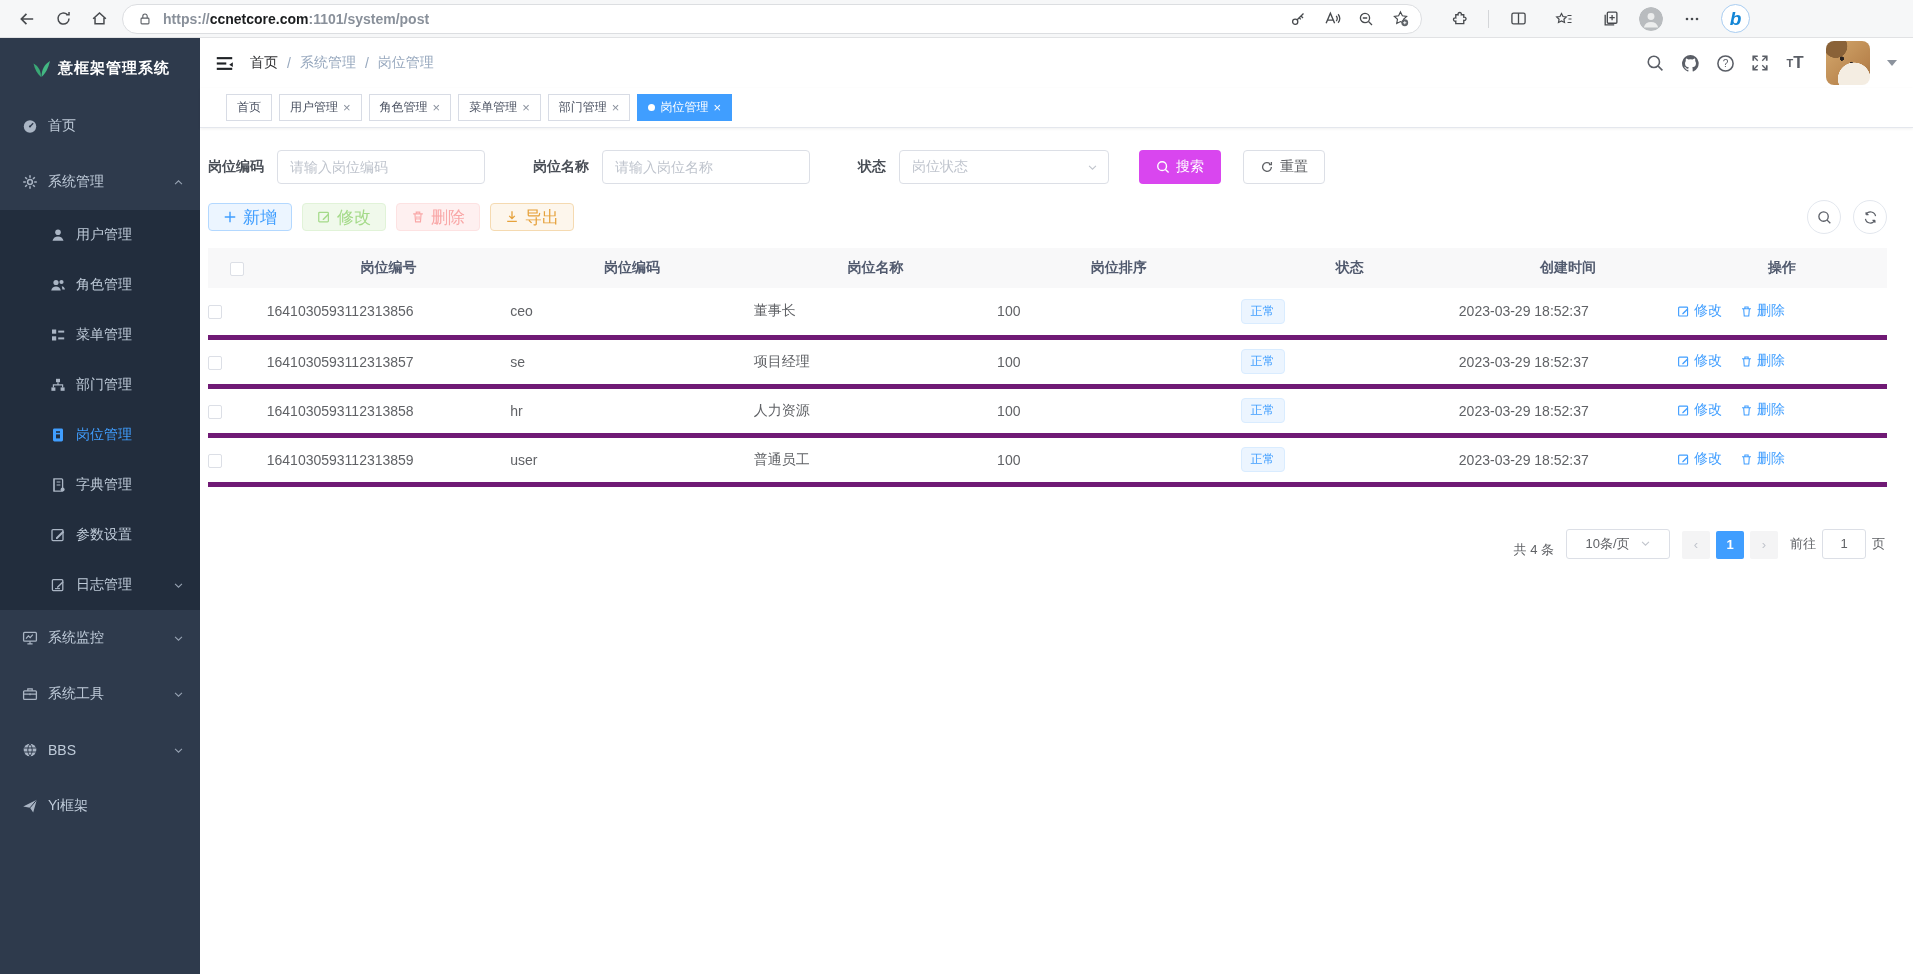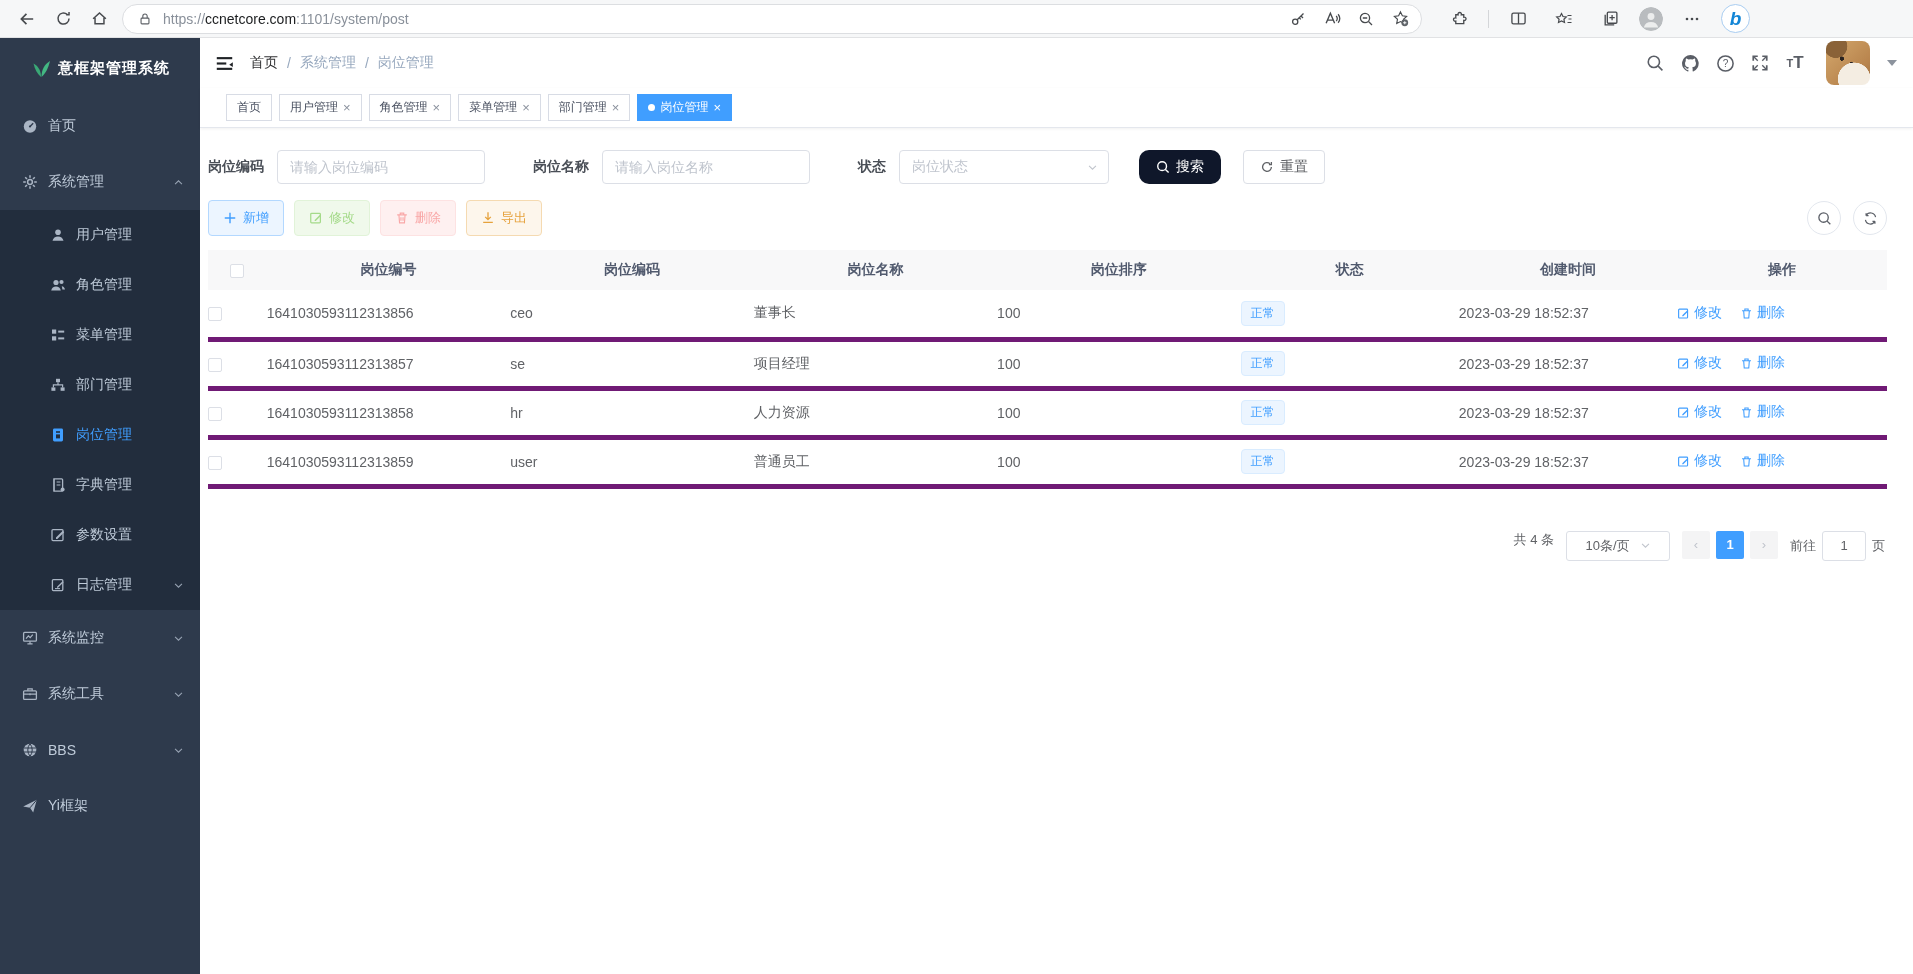--- a/index.html
+++ b/index.html
@@ -6,21 +6,21 @@
   html,body { width:1913px; height:974px; overflow:hidden; background:#fff;
     font-family:"Liberation Sans","DejaVu Sans",sans-serif; }
 
   
   .browser-bar { height:38px; background:#f6f7f8; border-bottom:1px solid #e1e2e4;
     display:flex; align-items:center; padding:0 10px; gap:2px; }
   .b-btn { width:34px; height:32px; border-radius:6px; display:flex; align-items:center;
     justify-content:center; color:#474a4e; flex:none; }
   .url-pill { width:1300px; height:30px; background:#fff; border:1px solid #dcdee1;
     border-radius:16px; display:flex; align-items:center; padding:0 8px 0 12px; margin:0 4px; }
-  .url-text { flex:1; font-size:14px; color:#89909a; white-space:nowrap; overflow:hidden; }
+  .url-text { flex:1; font-size:14px; color:#89909a; white-space:nowrap; overflow:hidden;font-weight:bold; }
   .url-text .host { color:#1b1d1f; }
   .pill-icons { display:flex; gap:8px; }
   .chrome-right { display:flex; align-items:center; gap:12px; margin-left:14px; }
   .vdiv { width:1px; height:18px; background:#d4d6d9; }
   .avatar-browser { width:24px; height:24px; border-radius:50%; overflow:hidden; }
   .bing-badge { width:29px; height:29px; border-radius:50%; background:#fff;
     border:1.5px solid #a9cdf1; color:#1285d6; font-weight:bold; font-size:19px;
     display:flex; align-items:center; justify-content:center; font-style:italic; }
 
   
@@ -73,26 +73,26 @@
   .f-label { font-size:14px; font-weight:bold; color:#4a4f57; margin-right:13px; }
   .f-input { width:208px; height:34px; border:1px solid #dcdfe6; border-radius:4px; padding:0 12px;
     font-size:14px; color:#606266; outline:none; font-family:inherit; }
   .f-input::placeholder { color:#bfc4cd; }
   .f-select { width:210px; height:34px; border:1px solid #dcdfe6; border-radius:4px; padding:0 10px 0 12px;
     display:flex; align-items:center; color:#bfc4cd; font-size:14px; cursor:pointer; }
   .f-select .sel-caret { margin-left:auto; width:11px; height:11px; color:#c0c4cc; }
   .gap48 { width:48px; } .gap30 { width:30px; } .gap22 { width:22px; }
   .btn { height:34px; border-radius:4px; display:inline-flex; align-items:center; gap:6px;
     font-size:14px; padding:0 16px; cursor:pointer; border:1px solid transparent; background:#fff; font-family:inherit; }
-  .btn-primary { background:#0f172a; color:#fff;border-radius:10px; }
+  .btn-primary { background:#d946ef; color:#fff; }
   .btn-plain { border-color:#dcdfe6; color:#606266; }
   .ic14 { width:14px; height:14px; }
 
   .toolbar-row { display:flex; align-items:center; margin-top:16px; }
-  .btn-sm { height:36px; padding:0 14px; font-size:13px; margin-right:10px; }
+  .btn-sm { height:28px; padding:0 14px; font-size:17px; margin-right:10px; }
   .btn-add { background:#ecf5ff; border-color:#b3d8ff; color:#409eff; }
   .btn-edit { background:#f0f9eb; border-color:#e1f3d8; color:#a4da89; }
   .btn-del { background:#fef0f0; border-color:#fde2e2; color:#f9a7a7; }
   .btn-exp { background:#fdf6ec; border-color:#f5dab1; color:#e6a23c; }
   .toolbar-right { margin-left:auto; display:flex; gap:12px; }
   .circle-btn { width:34px; height:34px; border-radius:50%; border:1px solid #e3e7ee; background:#fff;
     display:flex; align-items:center; justify-content:center; color:#5a5e66; cursor:pointer; }
 
   
   table { width:100%; border-collapse:collapse; margin-top:14px; table-layout:fixed; }
@@ -102,21 +102,21 @@
   .cb { display:inline-block; width:14px; height:14px; border:1px solid #dcdfe6; border-radius:2px;
     background:#fff; vertical-align:middle; cursor:pointer; }
   .badge { display:inline-block; padding:3px 9px; font-size:12px; color:#409eff; background:#ecf5ff;
     border:1px solid #d9ecff; border-radius:4px; }
   .op-link { color:#409eff; font-size:14px; display:inline-flex; align-items:center; gap:4px;
     cursor:pointer; text-decoration:none; }
   .op-link + .op-link { margin-left:14px; }
   .ic13 { width:13px; height:13px; }
 
   
-  .pagination { display:flex; align-items:flex-start; justify-content:flex-end; margin-top:42px;
+  .pagination { display:flex; align-items:flex-end; justify-content:flex-end; margin-top:42px;
     font-size:13px; color:#606266; gap:12px; padding-right:2px; }
   .pg-select { width:104px; height:30px; border:1px solid #dcdfe6; border-radius:3px;
     display:flex; align-items:center; justify-content:center; gap:10px; color:#606266; cursor:pointer; }
   .pg-btn { width:28px; height:28px; background:#f4f4f5; border-radius:2px; color:#c0c4cc;
     display:flex; align-items:center; justify-content:center; font-size:13px; cursor:pointer; }
   .pg-cur { width:28px; height:28px; background:#409eff; border-radius:2px; color:#fff; font-weight:bold;
     display:flex; align-items:center; justify-content:center; cursor:pointer; }
   .pg-group { display:flex; gap:6px; align-items:center; }
   .pg-input { width:44px; height:30px; border:1px solid #dcdfe6; border-radius:3px; text-align:center;
     font-size:13px; color:#606266; outline:none; font-family:inherit; }

